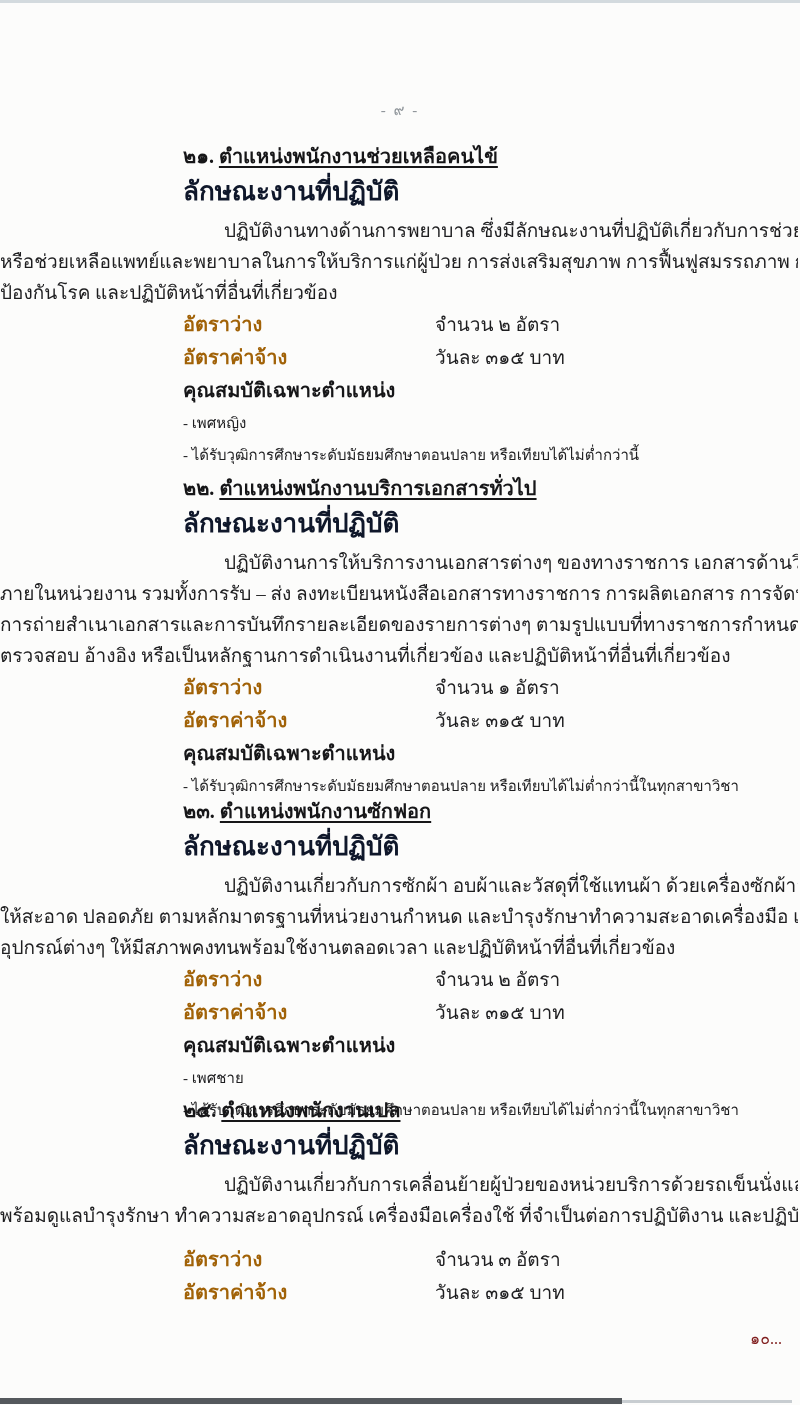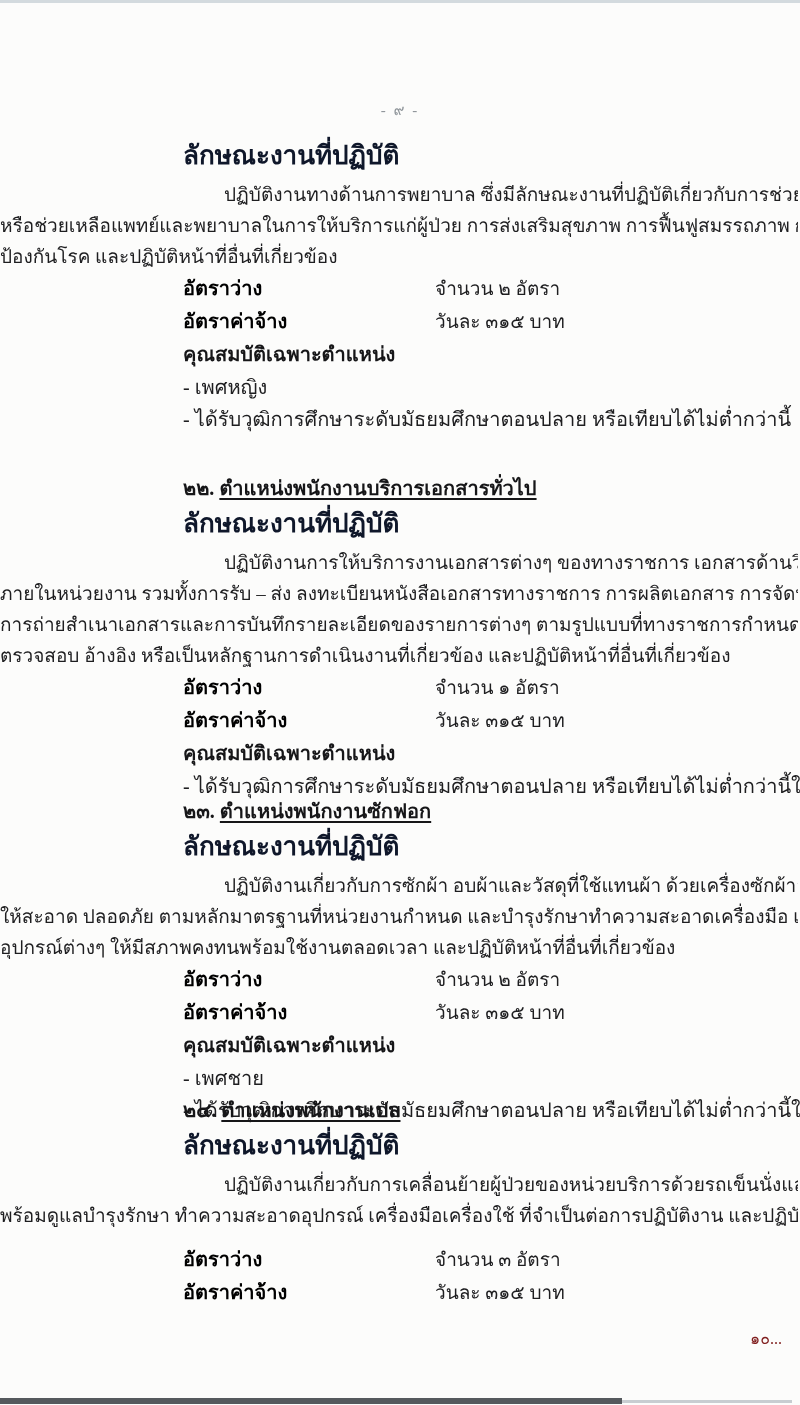--- a/index.html
+++ b/index.html
@@ -38,40 +38,44 @@
   }
   .job-title .u { text-decoration: underline; text-underline-offset: 3px; }
   .duties-heading {
     margin-left: 183px; font-size: 26px; font-weight: bold;
     line-height: 36px; white-space: nowrap; color: #0f172a;
   }
   .para { margin-top: 5px; font-size: 19px; line-height: 31px; width: 798px; }
   .para .line { white-space: nowrap; overflow: hidden; }
   .para .line.indent { padding-left: 224px; }
   .row { display: flex; margin-left: 183px; line-height: 33px; }
-  .row .label { width: 252px; font-size: 20px; font-weight: bold; color: #000000; white-space: nowrap; }
+  .row .label { width: 252px; font-size: 20px; font-weight: bold; color: #a16207; white-space: nowrap; }
   .row .value { font-size: 19px; white-space: nowrap; }
   .qual-heading {
     margin-left: 183px; font-size: 20px; font-weight: bold;
     line-height: 33px; white-space: nowrap; color: #161618;
   }
-  .qual-line { margin-left: 183px; font-size: 20px; line-height: 32px; white-space: nowrap; overflow: hidden; }
+  .qual-line { margin-left: 183px; font-size: 15px; line-height: 32px; white-space: nowrap; overflow: hidden; }
   .page-footer {
     position: absolute; top: 1326px; left: 750px;
     font-size: 16px; color: #7f1d1d; white-space: nowrap;
   }
 </style>
 </head>
 <body>
 
 <div class="scan-edge-top"></div>
 
 <div class="page-number">- ๙ -</div>
 
 <section class="job job-21">
+  <div class="job-title">
+    <span>๒๑.</span>
+    <span class="u">ตำแหน่งพนักงานช่วยเหลือคนไข้</span>
+  </div>
   <div class="duties-heading">ลักษณะงานที่ปฏิบัติ</div>
   <div class="para">
     <div class="line indent">ปฏิบัติงานทางด้านการพยาบาล ซึ่งมีลักษณะงานที่ปฏิบัติเกี่ยวกับการช่วยเหลือคนไข้</div>
     <div class="line">หรือช่วยเหลือแพทย์และพยาบาลในการให้บริการแก่ผู้ป่วย การส่งเสริมสุขภาพ การฟื้นฟูสมรรถภาพ การควบคุม</div>
     <div class="line">ป้องกันโรค และปฏิบัติหน้าที่อื่นที่เกี่ยวข้อง</div>
   </div>
   <div class="row">
     <div class="label">อัตราว่าง</div>
     <div class="value">จำนวน ๒ อัตรา</div>
   </div>

